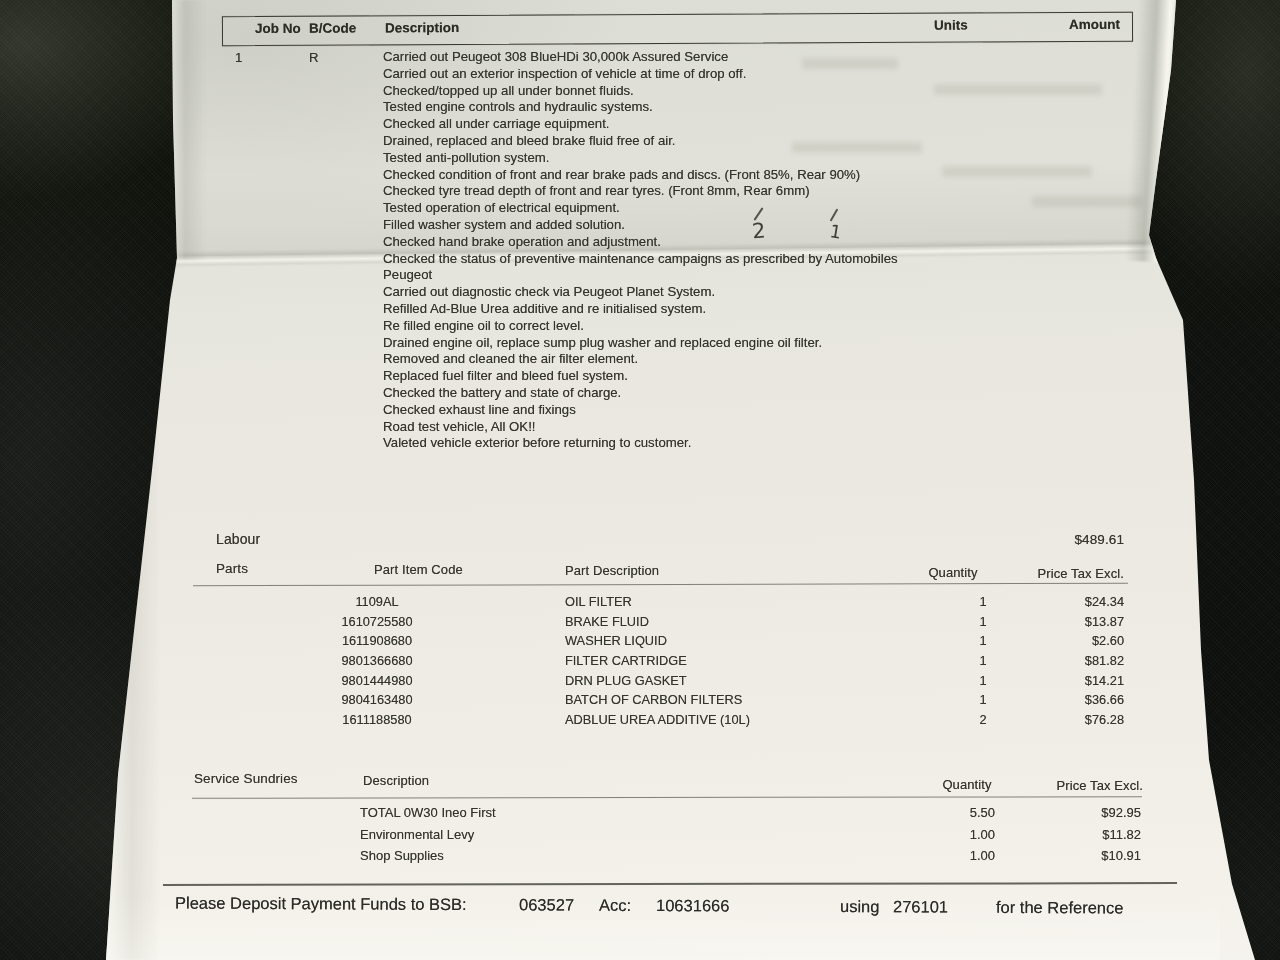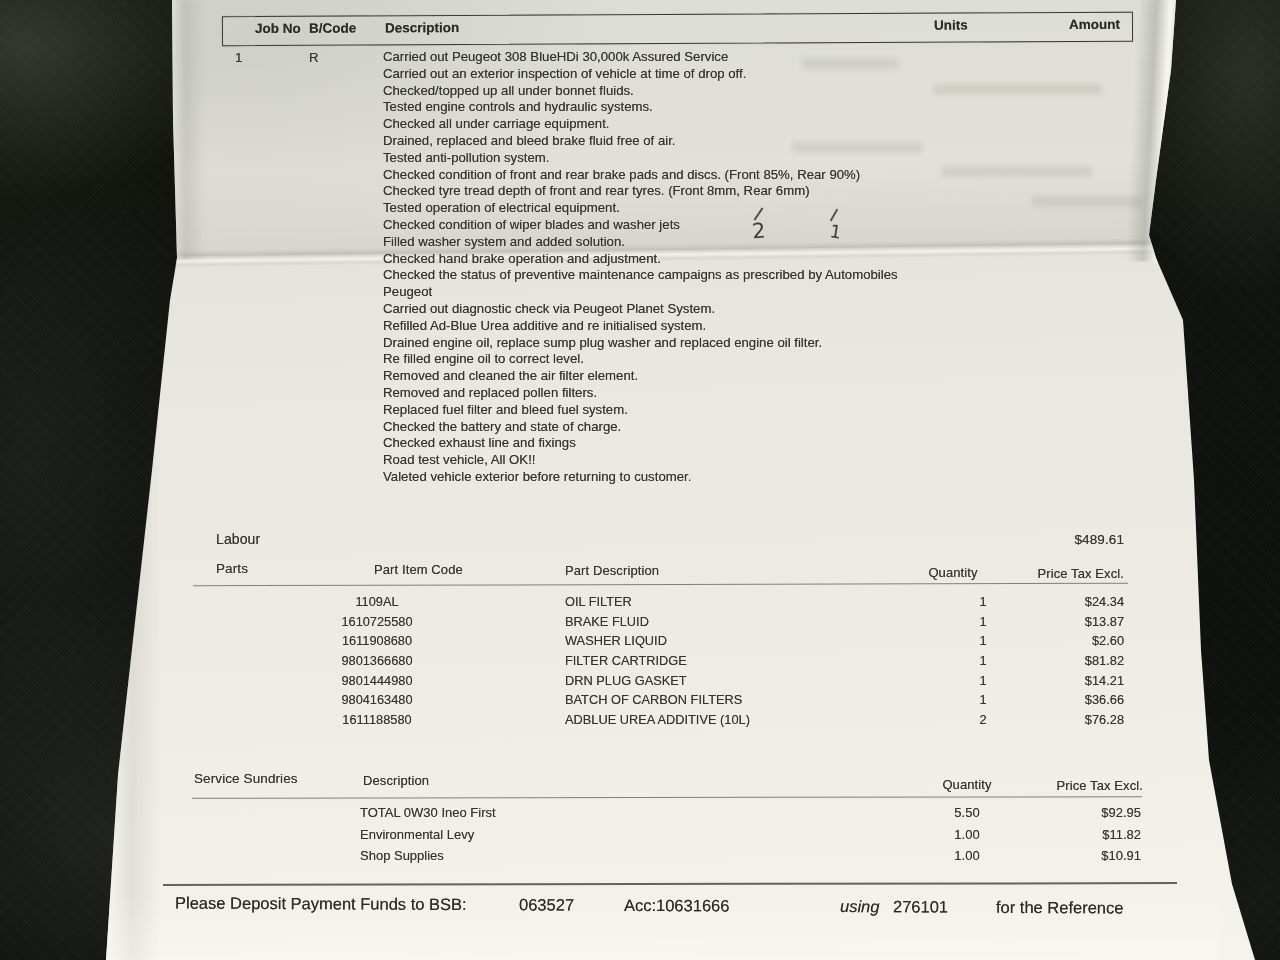--- a/index.html
+++ b/index.html
@@ -93,31 +93,31 @@
   
   .ss-label{left:194px;top:771px;font-size:13.5px;}
   .sh-desc{left:363px;top:773px;font-size:13px;}
   .sh-qty{left:936px;top:777px;width:62px;text-align:center;font-size:13px;}
   .sh-price{left:1033px;top:778px;width:110px;text-align:right;font-size:13px;}
   .rule-sundries{left:192px;top:797px;width:950px;transform:rotate(-0.1deg);}
   .sundry-rows{position:absolute;left:0;top:803px;width:1280px;}
   .srow{position:relative;height:21.6px;}
   .srow span{position:absolute;top:2px;font-size:13px;color:#34342e;text-shadow:0 0 0.5px rgba(52,52,46,0.6);}
   .sdesc{left:360px;}
-  .sqty{left:939px;width:56px;text-align:center;}
+  .sqty{left:939px;width:56px;text-align:right;}
   .sprice{left:1031px;width:110px;text-align:right;}
   
   .rule-bottom{left:163px;top:883px;width:1014px;height:1.8px;background:rgba(74,74,68,0.85);transform:rotate(-0.1deg);}
   .payment-line{position:absolute;left:0;top:896px;width:1280px;height:28px;transform:rotate(0.3deg);}
   .payment-line span{position:absolute;top:0;font-size:16.5px;color:#2a2a26;text-shadow:0 0 0.6px rgba(42,42,38,0.7);white-space:nowrap;}
   .pay-label{left:175px;}
   .pay-bsb{left:519px;}
-  .pay-acclabel{left:624px;}
+  .pay-acclabel{left:599px;}
   .pay-acc{left:656px;}
-  .pay-using{left:840px;font-style:italic;}
+  .pay-using{left:840px;}
   .pay-ref{left:893px;}
   .pay-suffix{left:996px;}
 </style>
 </head>
 <body>
 
 <div class="scene">
   <div class="fabric"></div>
 
   <div class="paper">
@@ -148,31 +148,29 @@
       <div class="desc-line">Carried out Peugeot 308 BlueHDi 30,000k Assured Service</div>
         <div class="desc-line">Carried out an exterior inspection of vehicle at time of drop off.</div>
         <div class="desc-line">Checked/topped up all under bonnet fluids.</div>
         <div class="desc-line">Tested engine controls and hydraulic systems.</div>
         <div class="desc-line">Checked all under carriage equipment.</div>
         <div class="desc-line">Drained, replaced and bleed brake fluid free of air.</div>
         <div class="desc-line">Tested anti-pollution system.</div>
         <div class="desc-line">Checked condition of front and rear brake pads and discs. (Front 85%, Rear 90%)</div>
         <div class="desc-line">Checked tyre tread depth of front and rear tyres. (Front 8mm, Rear 6mm)</div>
         <div class="desc-line">Tested operation of electrical equipment.</div>
-        <div class="desc-line">Checked condition of wiper blades and washer jets</div>
         <div class="desc-line">Filled washer system and added solution.</div>
         <div class="desc-line">Checked hand brake operation and adjustment.</div>
         <div class="desc-line">Checked the status of preventive maintenance campaigns as prescribed by Automobiles</div>
         <div class="desc-line">Peugeot</div>
         <div class="desc-line">Carried out diagnostic check via Peugeot Planet System.</div>
         <div class="desc-line">Refilled Ad-Blue Urea additive and re initialised system.</div>
+        <div class="desc-line">Re filled engine oil to correct level.</div>
         <div class="desc-line">Drained engine oil, replace sump plug washer and replaced engine oil filter.</div>
-        <div class="desc-line">Re filled engine oil to correct level.</div>
         <div class="desc-line">Removed and cleaned the air filter element.</div>
-        <div class="desc-line">Removed and replaced pollen filters.</div>
         <div class="desc-line">Replaced fuel filter and bleed fuel system.</div>
         <div class="desc-line">Checked the battery and state of charge.</div>
         <div class="desc-line">Checked exhaust line and fixings</div>
         <div class="desc-line">Road test vehicle, All OK!!</div>
         <div class="desc-line">Valeted vehicle exterior before returning to customer.</div>
     </div>
 
     <div class="strike strike-front"></div>
     <div class="strike strike-rear"></div>
     <div class="hand hand-front">2</div>

